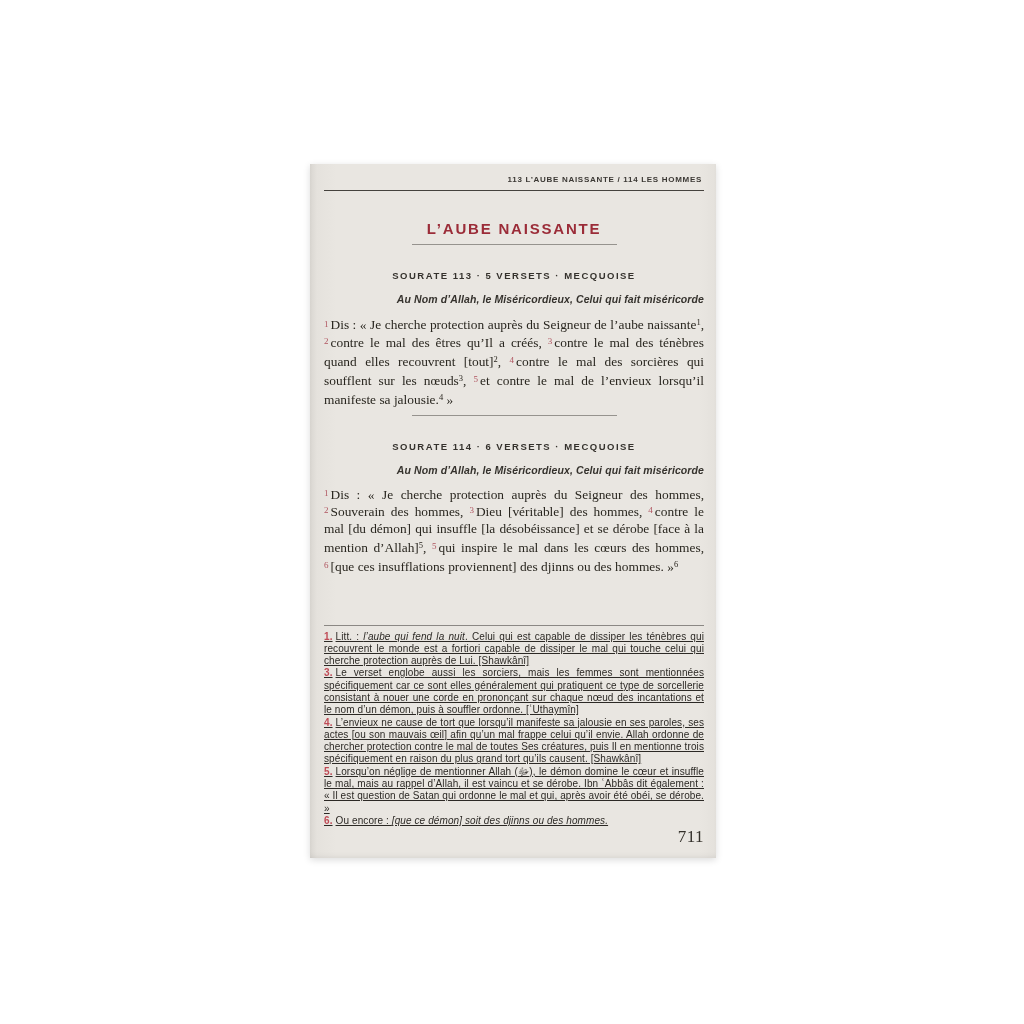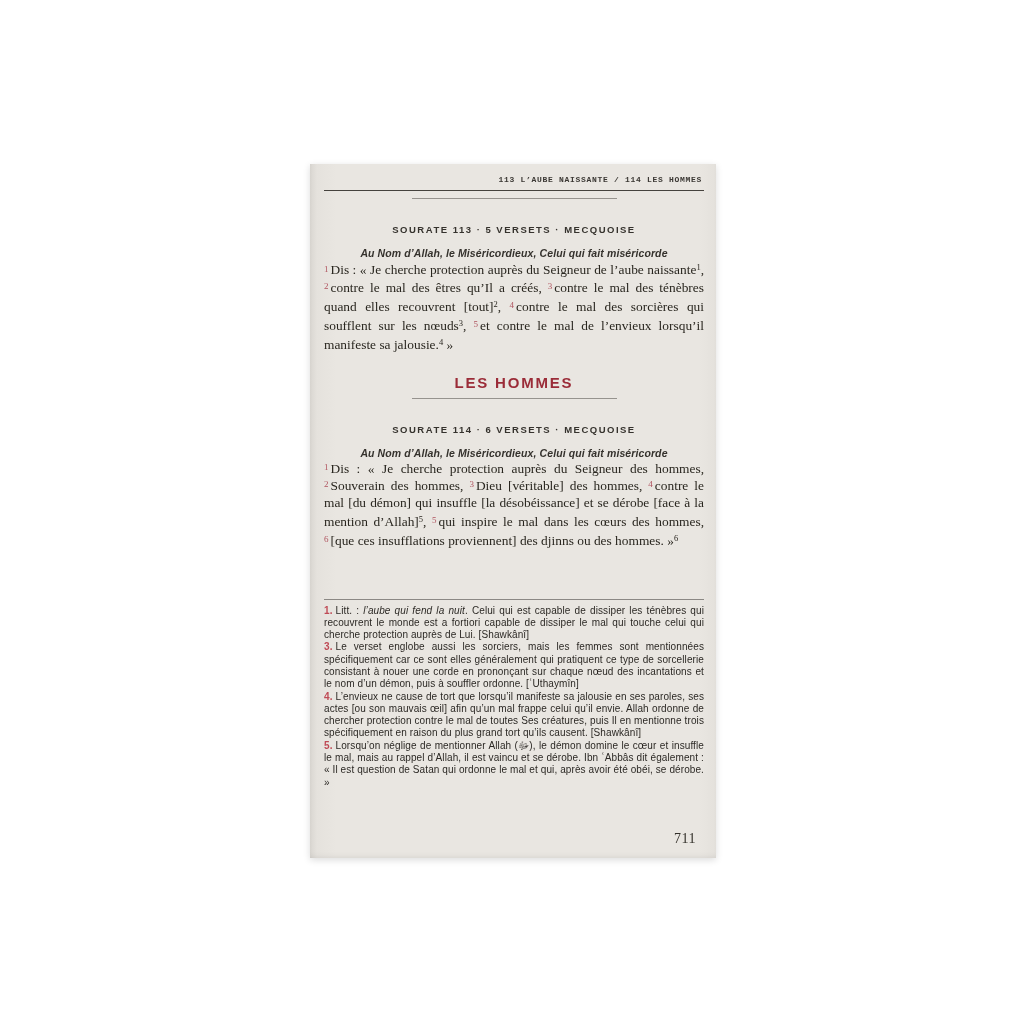--- a/index.html
+++ b/index.html
@@ -17,87 +17,89 @@
   }
   .book-page{
     position:absolute;left:310px;top:164px;width:406px;height:694px;
     background:linear-gradient(90deg,#d9d6d1 0px,#e5e2dd 7px,var(--page-bg) 26px,var(--page-bg) 96%,#e4e1dc 100%);
     box-shadow:0 2px 7px rgba(0,0,0,0.14), inset 0 -4px 6px -4px rgba(0,0,0,0.10);
     padding:8px 12px 0 14px;
   }
   .running-header{
     text-align:right;
     font-size:8px;line-height:10px;font-weight:bold;letter-spacing:0.7px;
-    color:#3b3834;padding-right:2px;padding-top:3px;font-family:Liberation Mono, monospace;
+    color:#3b3834;padding-right:2px;padding-top:3px;
   }
   .header-rule{border:none;border-top:1.6px solid #45423d;margin-top:5px;}
   .sura{text-align:center;}
   .sura-title{
     margin-top:29px;
     font-size:15px;font-weight:bold;letter-spacing:1.8px;
     color:var(--accent);
   }
   .sura2 .sura-title{margin-top:21px;}
   .title-underline{border:none;border-top:1px solid #96938e;width:205px;margin:7px auto 0 auto;}
   .sura-subtitle{
     margin-top:25px;
     font-size:9.5px;font-weight:bold;letter-spacing:1.5px;color:#35322d;
   }
   .bismillah{
     margin-top:12px;
-    font-style:italic;font-weight:bold;font-size:10.5px;color:#35322d;letter-spacing:0.1px;
+    font-style:italic;font-weight:bold;font-size:10.5px;color:#35322d;letter-spacing:0.1px;text-align:right;
   }
   .verse-para{
+    margin-top:9px;
     text-align:justify;
     font-family:"Liberation Serif",serif;
     font-size:13.4px;line-height:17px;color:var(--ink);
   }
   .vn{color:var(--verse-red);font-size:9px;vertical-align:2.5px;padding-right:2px;}
   .sup{font-size:8.5px;vertical-align:4px;color:#29261f;}
   .it{font-style:italic;}
   .footnotes-separator{border:none;border-top:1px solid #8b8884;margin-top:50px;}
   .footnotes{
     margin-top:5px;
     font-size:10px;line-height:12.3px;color:#2c2925;
     text-align:justify;letter-spacing:0.1px;
   }
-  .fn{margin:0;}
+  .fn{margin:0;text-decoration:underline;}
   .fn-num{color:var(--note-red);font-weight:bold;padding-right:3px;}
   .page-number{
-    position:absolute;right:20px;bottom:11px;
-    font-family:"Liberation Serif",serif;font-size:14px;color:#33302a;letter-spacing:0.5px;
+    position:absolute;right:12px;bottom:11px;
+    font-family:"Liberation Serif",serif;font-size:17px;color:#33302a;letter-spacing:0.5px;
   }
 </style>
 </head>
 <body>
 
 <div class="photo">
   <div class="book-page">
 
     <div class="running-header">113  L’AUBE NAISSANTE  /  114  LES HOMMES</div>
     <hr class="header-rule">
 
     <div class="sura sura1">
+      <div class="sura-title">L’AUBE NAISSANTE</div>
       <hr class="title-underline">
       <div class="sura-subtitle">SOURATE 113 · 5 VERSETS · MECQUOISE</div>
       <div class="bismillah">Au Nom d’Allah, le Miséricordieux, Celui qui fait miséricorde</div>
       <p class="verse-para"><span class="vn">1</span><span>Dis : « Je cherche protection auprès du Seigneur de l’aube naissante</span><span class="sup">1</span><span>, </span><span class="vn">2</span><span>contre le mal des êtres qu’Il a créés, </span><span class="vn">3</span><span>contre le mal des ténèbres quand elles recouvrent [tout]</span><span class="sup">2</span><span>, </span><span class="vn">4</span><span>contre le mal des sorcières qui soufflent sur les nœuds</span><span class="sup">3</span><span>, </span><span class="vn">5</span><span>et contre le mal de l’envieux lorsqu’il manifeste sa jalousie.</span><span class="sup">4</span><span> »</span></p>
     </div>
 
     <div class="sura sura2">
-      <div class="sura-title">LES HOMMES</div>
       <hr class="title-underline">
       <div class="sura-subtitle">SOURATE 114 · 6 VERSETS · MECQUOISE</div>
       <div class="bismillah">Au Nom d’Allah, le Miséricordieux, Celui qui fait miséricorde</div>
       <p class="verse-para"><span class="vn">1</span><span>Dis : « Je cherche protection auprès du Seigneur des hommes, </span><span class="vn">2</span><span>Souverain des hommes, </span><span class="vn">3</span><span>Dieu [véritable] des hommes, </span><span class="vn">4</span><span>contre le mal [du démon] qui insuffle [la désobéissance] et se dérobe [face à la mention d’Allah]</span><span class="sup">5</span><span>, </span><span class="vn">5</span><span>qui inspire le mal dans les cœurs des hommes, </span><span class="vn">6</span><span>[que ces insufflations proviennent] des djinns ou des hommes. »</span><span class="sup">6</span></p>
     </div>
 
     <hr class="footnotes-separator">
     <div class="footnotes" id="footnotes">
         <p class="fn"><span class="fn-num">1.</span><span>Litt. : </span><span class="it">l’aube qui fend la nuit</span><span>. Celui qui est capable de dissiper les ténèbres qui recouvrent le monde est a fortiori capable de dissiper le mal qui touche celui qui cherche protection auprès de Lui. [Shawkânî]</span></p>
         <p class="fn"><span class="fn-num">3.</span><span>Le verset englobe aussi les sorciers, mais les femmes sont mentionnées spécifiquement car ce sont elles généralement qui pratiquent ce type de sorcellerie consistant à nouer une corde en prononçant sur chaque nœud des incantations et le nom d’un démon, puis à souffler ordonne. [ʿUthaymîn]</span></p>
         <p class="fn"><span class="fn-num">4.</span><span>L’envieux ne cause de tort que lorsqu’il manifeste sa jalousie en ses paroles, ses actes [ou son mauvais œil] afin qu’un mal frappe celui qu’il envie. Allah ordonne de chercher protection contre le mal de toutes Ses créatures, puis Il en mentionne trois spécifiquement en raison du plus grand tort qu’ils causent. [Shawkânî]</span></p>
         <p class="fn"><span class="fn-num">5.</span><span>Lorsqu’on néglige de mentionner Allah (ﷻ), le démon domine le cœur et insuffle le mal, mais au rappel d’Allah, il est vaincu et se dérobe. Ibn ʿAbbâs dit également : « Il est question de Satan qui ordonne le mal et qui, après avoir été obéi, se dérobe. »</span></p>
+        <p class="fn"><span class="fn-num">6.</span><span>Ou encore : </span><span class="it">[que ce démon] soit des djinns ou des hommes.</span></p>
       </div>
 
     <div class="page-number">711</div>
   </div>
 </div>
 
 </body></html>

